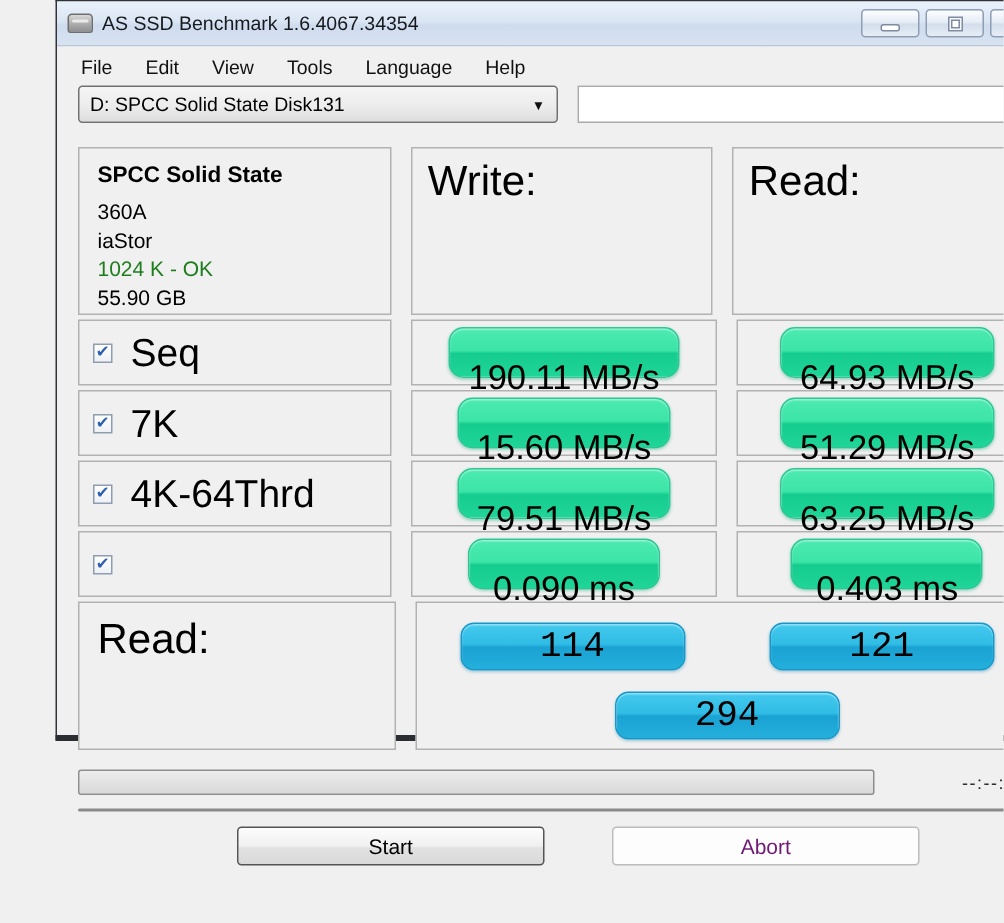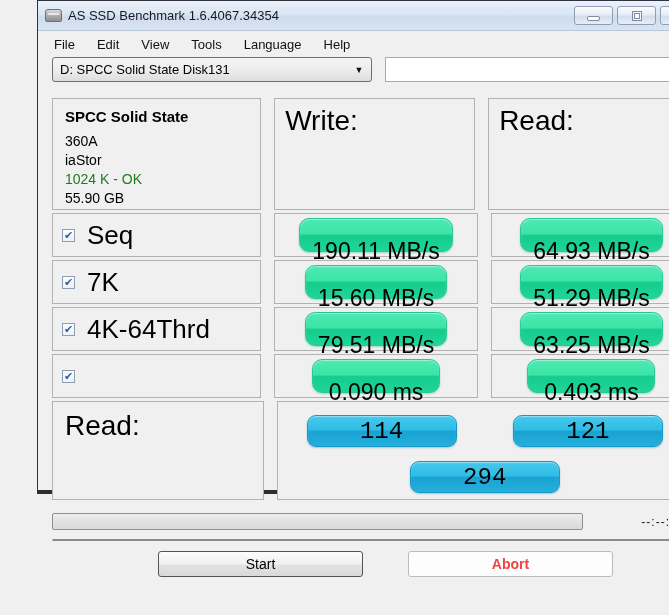--- a/index.html
+++ b/index.html
@@ -163,22 +163,21 @@
   .btn-start {
     margin-left: 120px;
     border: 1px solid #545454;
     background: linear-gradient(180deg, #fdfdfd 0%, #f0f0f0 50%, #e2e2e2 55%, #d9d9d9 100%);
     color: #000;
   }
   .btn-abort {
     margin-left: 45px;
     border: 1px solid #bcbcbc;
     background: #fdfdfd;
-    color: #ef4444;
-    font-weight: bold;
+    color: #701a75;
   }
 </style>
 </head>
 <body>
 
 <div class="window">
 
   <div class="titlebar">
     <div class="app-icon"></div>
     <span class="title-text">AS SSD Benchmark 1.6.4067.34354</span>

